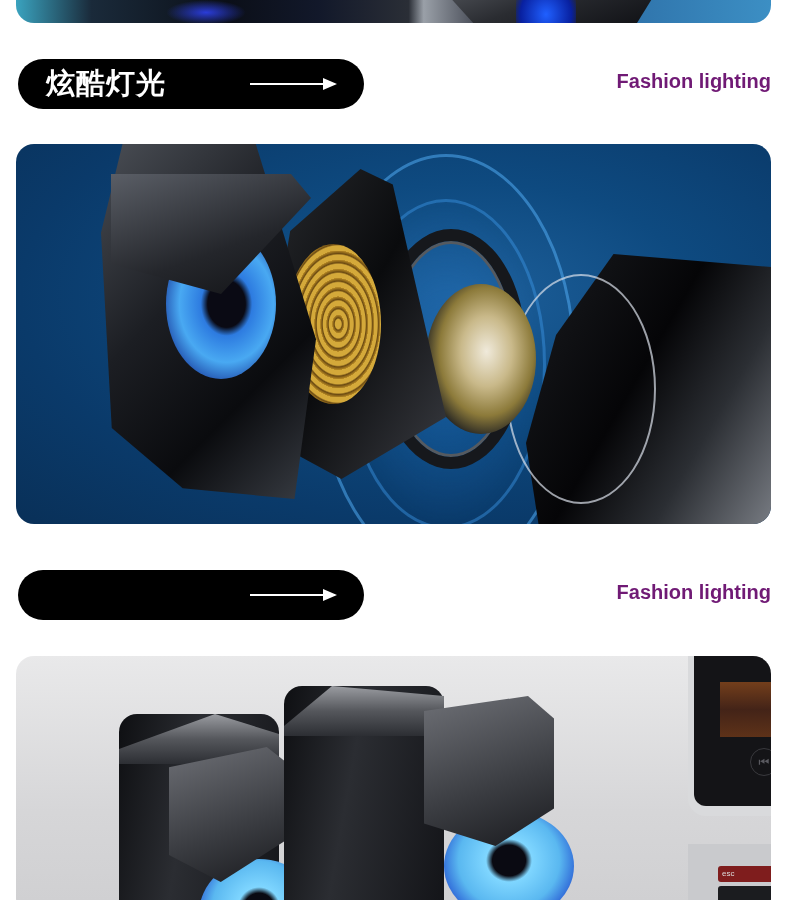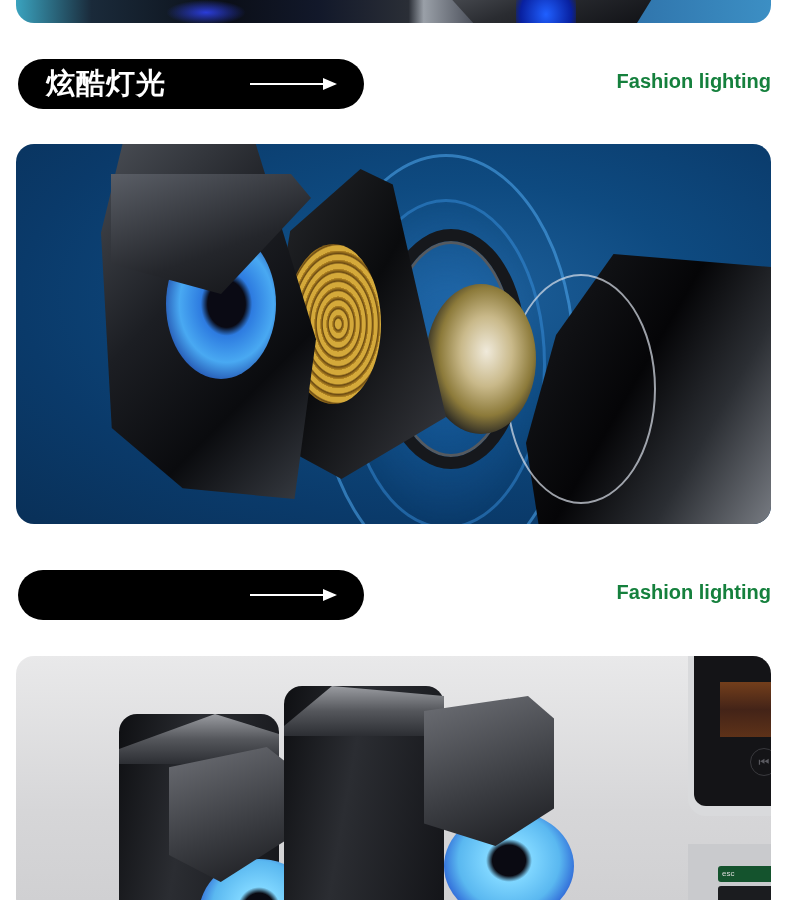--- a/index.html
+++ b/index.html
@@ -20,21 +20,21 @@
     background: radial-gradient(ellipse at 50% 80%, #2060ff 0%, #0820a0 60%, rgba(0,0,0,0) 80%); }
 
   
   .banner { position: absolute; left: 18px; width: 346px; height: 50px; background: #000; border-radius: 25px;
     display: flex; align-items: center; }
   .banner-title { color: #fff; font-weight: bold; font-size: 29px; letter-spacing: 1px; margin-left: 28px;
     font-family: "DejaVu Sans", sans-serif; }
   .banner-arrow { position: absolute; left: 232px; top: 24px; width: 85px; height: 2px; background: #fff; }
   .banner-arrow::after { content: ""; position: absolute; right: -2px; top: -5px; width: 0; height: 0;
     border-left: 14px solid #fff; border-top: 6px solid transparent; border-bottom: 6px solid transparent; }
-  .banner-sub { position: absolute; right: 19px; font-size: 20px; font-weight: bold; color: #15803d;
+  .banner-sub { position: absolute; right: 19px; font-size: 20px; font-weight: bold; color: #701a75;
     font-family: "Liberation Sans", sans-serif; }
 
   .banner1 { top: 59px; }
   .sub1 { top: 70px; }
   .banner2 { top: 570px; }
   .sub2 { top: 581px; }
 
   
   .photo-exploded { top: 144px; height: 380px;
     background: radial-gradient(ellipse at 60% 40%, #1d5f9a 0%, #0e4a80 35%, #0a3a6a 70%, #093058 100%); }
@@ -82,21 +82,21 @@
   .spkL .spk-eye { left: 80px; top: 145px; width: 120px; height: 110px; }
   .spkR .spk-eye { left: 160px; top: 125px; width: 130px; height: 110px; }
   .laptop { position: absolute; left: 672px; top: 0; width: 90px; height: 260px; }
   .laptop-screen { position: absolute; left: 0; top: 0; width: 90px; height: 160px; background: #d9dadc; border-radius: 0 0 0 18px; }
   .laptop-display { position: absolute; left: 6px; top: 0; width: 84px; height: 150px; background: #141417; border-radius: 0 0 0 12px; }
   .laptop-art { position: absolute; left: 26px; top: 26px; width: 56px; height: 55px;
     background: linear-gradient(180deg, #c2611f 0%, #6a3018 50%, #9a4a1a 100%); opacity: 0.55; }
   .prev-btn { position: absolute; left: 56px; top: 92px; width: 28px; height: 28px; border-radius: 50%;
     border: 1px solid #3a3a3e; color: #5a5a60; font-size: 12px; text-align: center; line-height: 26px; }
   .laptop-base { position: absolute; left: 0; top: 188px; width: 90px; height: 72px; background: #c9cacd; }
-  .esc-key { position: absolute; left: 30px; top: 22px; width: 60px; height: 16px; background: #14532d; border-radius: 3px;
+  .esc-key { position: absolute; left: 30px; top: 22px; width: 60px; height: 16px; background: #7f1d1d; border-radius: 3px;
     color: #ddd; font-size: 8px; padding-left: 4px; line-height: 16px; }
   .key2 { position: absolute; left: 30px; top: 42px; width: 60px; height: 30px; background: #1b1c1f; border-radius: 3px; }
 </style>
 </head>
 <body>
 
 <div class="photo photo-top">
   <div class="glow"></div>
   <div class="cap"></div>
   <div class="cap-eye"></div>

